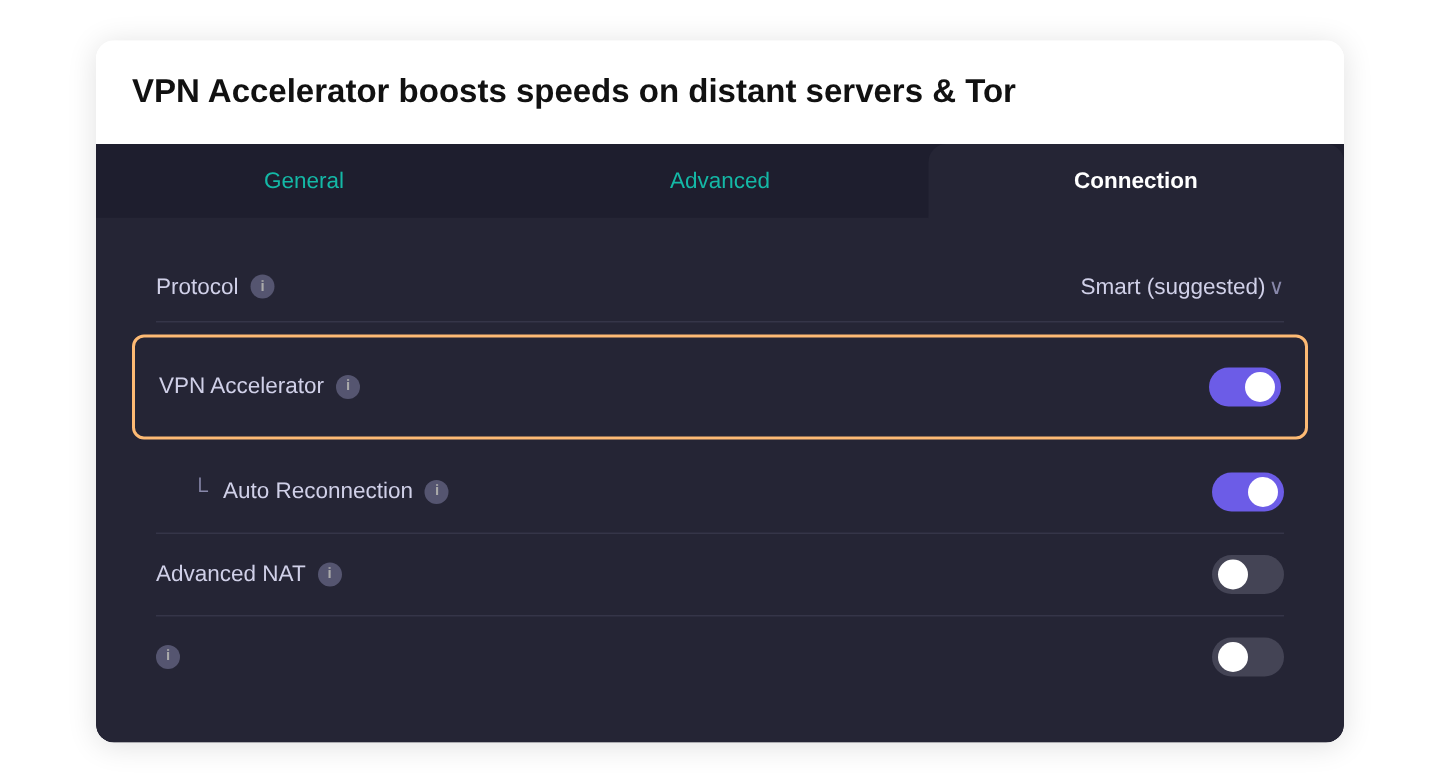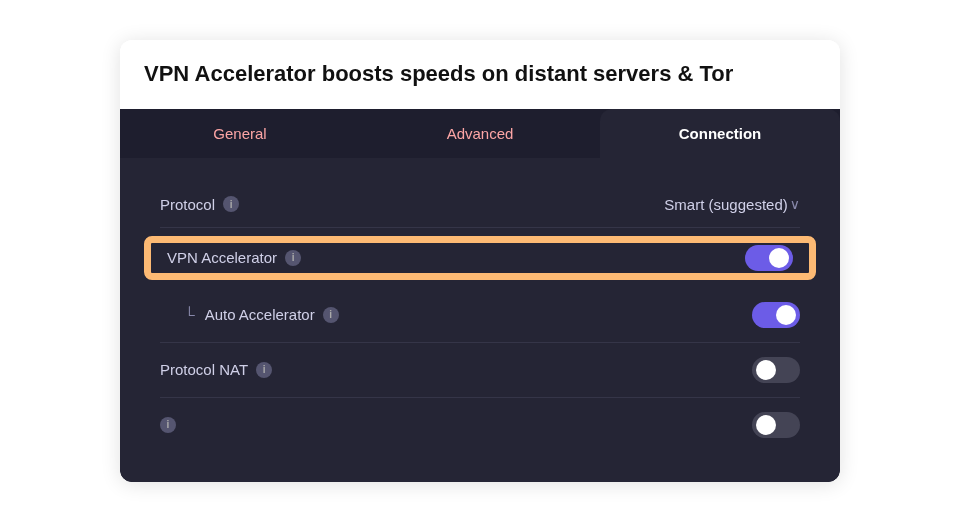--- a/index.html
+++ b/index.html
@@ -8,21 +8,21 @@
       height: 522px;
       background: #fff;
       font-family: -apple-system, BlinkMacSystemFont, 'Segoe UI', sans-serif;
       display: flex;
       flex-direction: column;
       align-items: center;
       justify-content: center;
     }
 
     .outer-card {
-      width: 720px;
+      width: 832px;
       background: #fff;
       border-radius: 12px;
       box-shadow: 0 2px 20px rgba(0,0,0,0.12);
       overflow: hidden;
     }
 
     .title-bar {
       padding: 20px 24px;
       background: #fff;
       border-bottom: none;
@@ -45,21 +45,21 @@
     .tabs {
       display: flex;
       background: #1e1e2e;
       position: relative;
     }
 
     .tab {
       flex: 1;
       padding: 16px 0;
       text-align: center;
-      color: #fca5a5;
+      color: #14b8a6;
       font-size: 15px;
       cursor: pointer;
       position: relative;
       user-select: none;
     }
 
     .tab.active {
       color: #fff;
       font-weight: 600;
       background: #252535;
@@ -86,23 +86,23 @@
     .settings-row {
       display: flex;
       align-items: center;
       justify-content: space-between;
       padding: 14px 0;
       text-align: center;
     }
 
     .settings-row.highlighted {
       background: transparent;
-      border: 7px solid #fdba74;
+      border: 2px solid #fdba74;
       border-radius: 8px;
-      padding: 2px 16px;
+      padding: 20px 16px;
       margin: 0 -16px;
     }
 
     .settings-row.sub-item {
       padding-left: 24px;
     }
 
     .row-label {
       display: flex;
       align-items: center;
@@ -236,33 +236,33 @@
           </div>
           <div class="toggle on">
             <div class="toggle-knob"></div>
           </div>
         </div>
       </div>
 
       <div class="settings-row sub-item">
         <div class="row-label">
           <span class="sub-icon">└</span>
-          <span>Auto Accelerator</span>
+          <span>Auto Reconnection</span>
           <span class="info-icon">i</span>
         </div>
         <div class="toggle on">
           <div class="toggle-knob"></div>
         </div>
       </div>
 
       <div class="divider"></div>
 
       <div class="settings-row">
         <div class="row-label">
-          <span>Protocol NAT</span>
+          <span>Advanced NAT</span>
           <span class="info-icon">i</span>
         </div>
         <div class="toggle off">
           <div class="toggle-knob"></div>
         </div>
       </div>
 
       <div class="divider"></div>
 
       <div class="settings-row">

